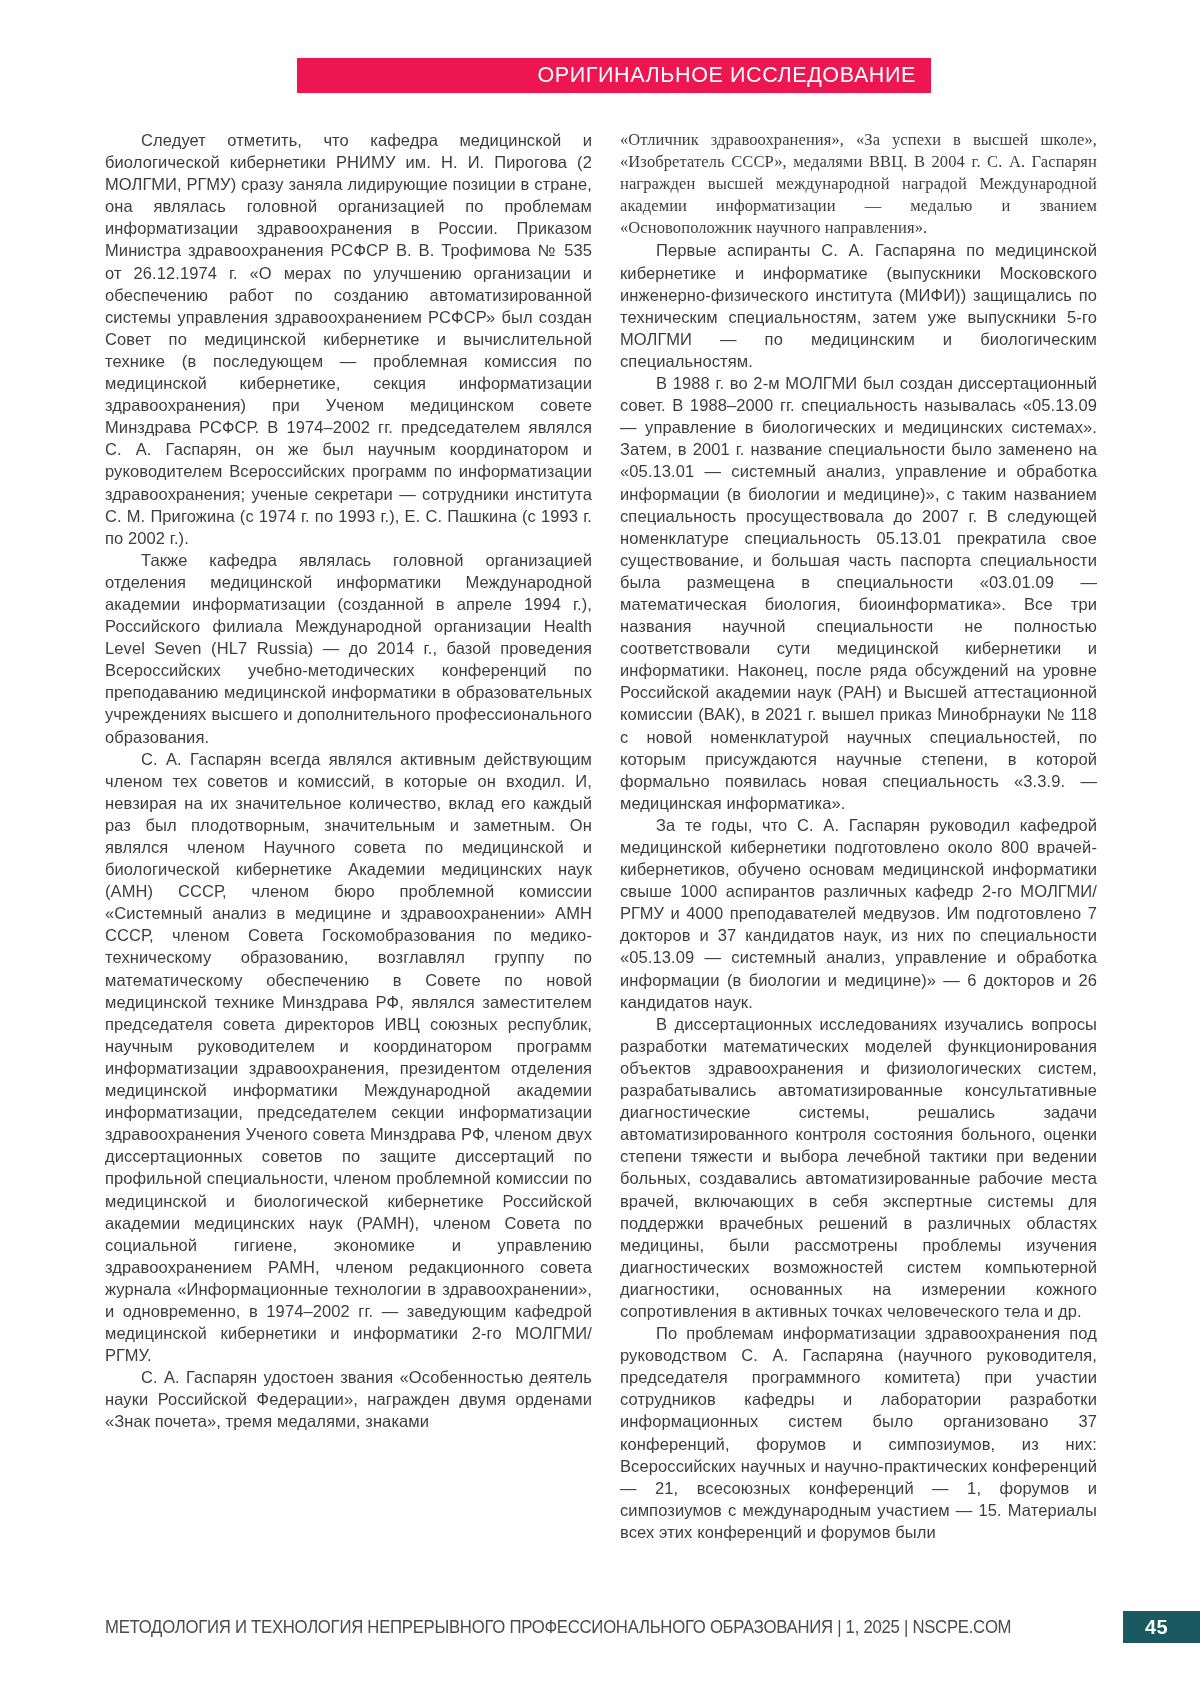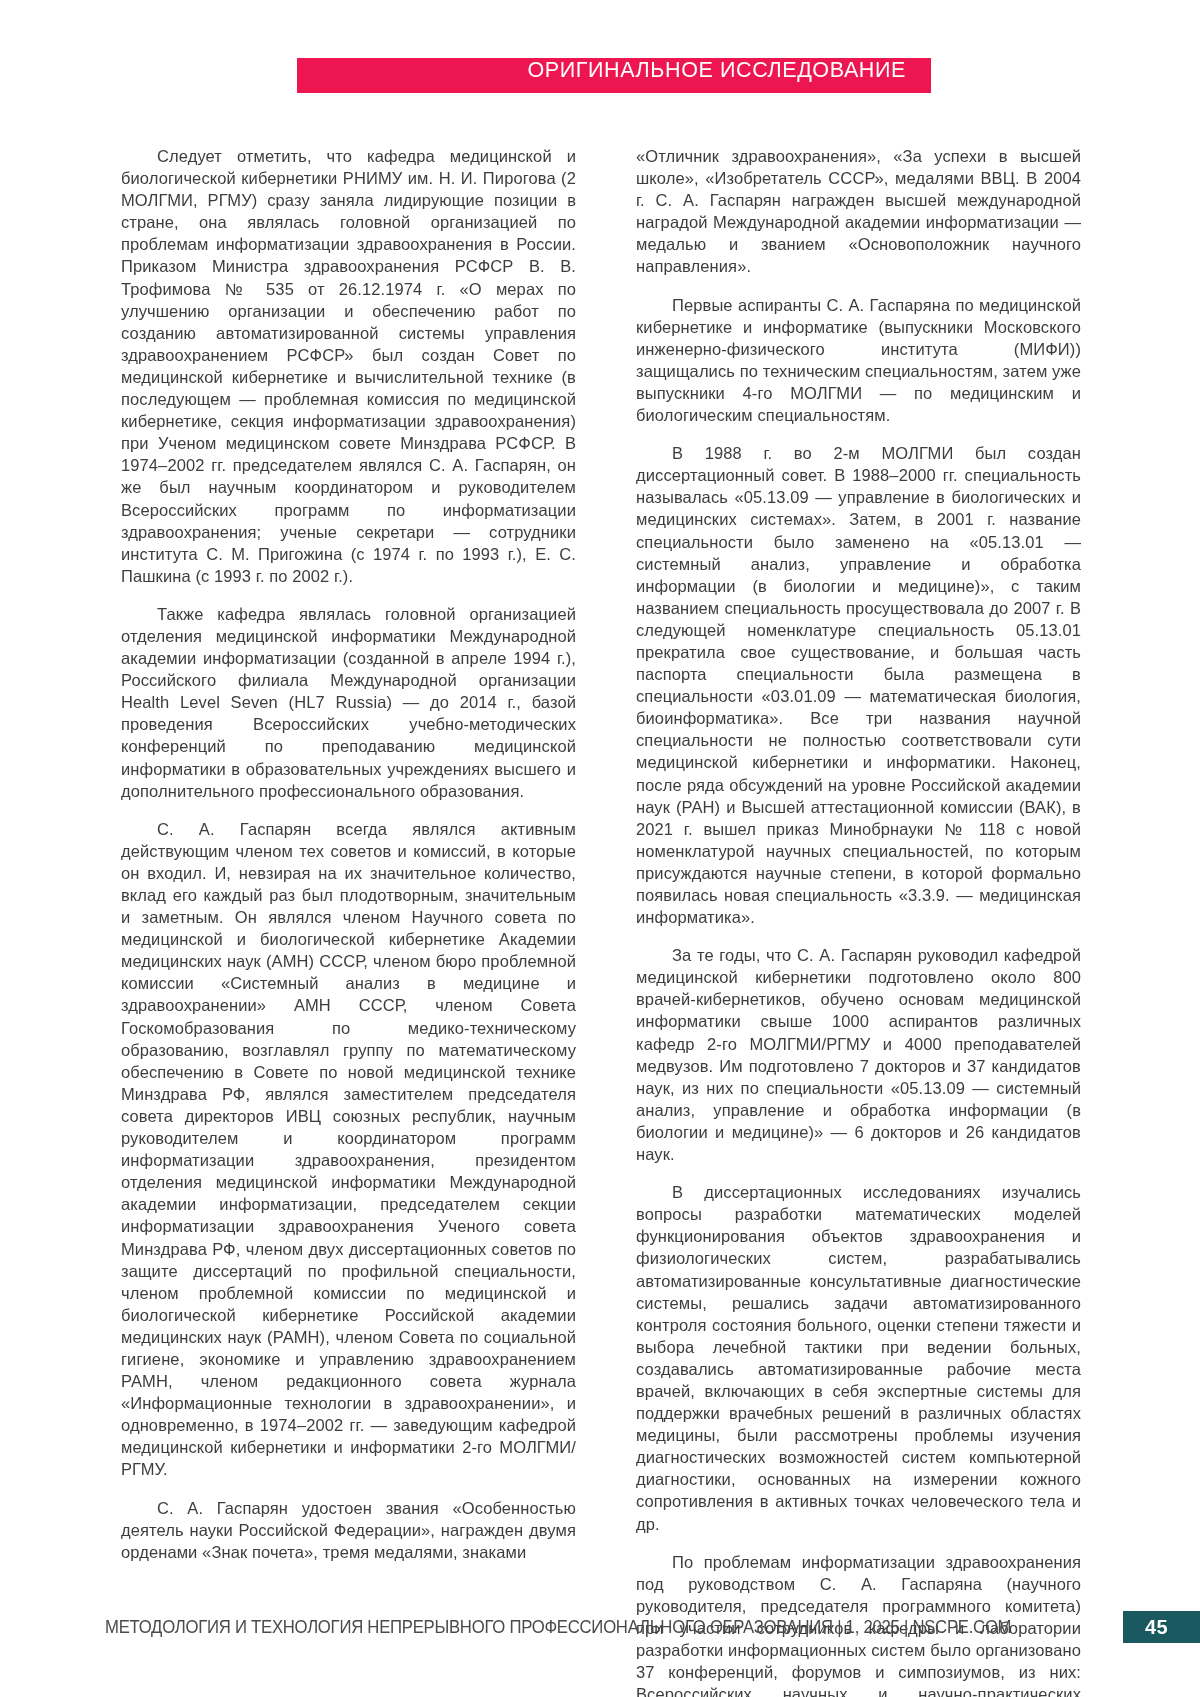--- a/index.html
+++ b/index.html
@@ -7,41 +7,41 @@
     position:relative;
     width:1200px;height:1697px;
     margin:0 auto;
     background:#ffffff;
     font-family:"Liberation Sans","DejaVu Sans",sans-serif;
     overflow:hidden;
   }
   .header-bar{
     position:absolute;left:297px;top:58px;width:634px;height:35px;
     background:#ED1651;
-    display:flex;justify-content:flex-end;
-    padding-right:25px;box-sizing:border-box;
+    display:flex;align-items:center;justify-content:flex-end;
+    padding-right:15px;box-sizing:border-box;
   }
   .header-bar .section-label{
     color:#ffffff;font-size:21.5px;letter-spacing:0.6px;font-weight:400;
     white-space:nowrap;
   }
   .columns{
     position:absolute;left:105px;top:129px;
     display:flex;gap:28px;
   }
   .col{
     text-align:justify;
     color:#3d3d3d;
     font-size:16.5px;line-height:22.1px;
     letter-spacing:0.1px;
   }
   .col.left{width:487px;}
   .col.right{width:477px;}
-  .col p{margin:16px;text-indent:36px;}
-  .col p.no-indent{text-indent:0;}
+  .col p{margin:0;text-indent:36px;}
+  .col p.no-indent{text-indent:0;font-family:Liberation Serif, serif;}
   .footer-line{
     position:absolute;left:105px;top:1616px;
     font-size:19px;color:#4a4a4a;
     white-space:nowrap;
     transform:scaleX(0.88);transform-origin:left center;
     letter-spacing:-0.3px;
   }
   .page-badge{
     position:absolute;left:1113px;top:1611px;width:99px;height:32px;
     background:#19595F;
@@ -63,21 +63,21 @@
 
   <div class="columns">
     <div class="col left">
         <p>Следует отметить, что кафедра медицинской и биологической кибернетики РНИМУ им. Н. И. Пирогова (2 МОЛГМИ, РГМУ) сразу заняла лидирующие позиции в стране, она являлась головной организацией по проблемам информатизации здравоохранения в России. Приказом Министра здравоохранения РСФСР В. В. Трофимова № 535 от 26.12.1974 г. «О мерах по улучшению организации и обеспечению работ по созданию автоматизированной системы управления здравоохранением РСФСР» был создан Совет по медицинской кибернетике и вычислительной технике (в последующем — проблемная комиссия по медицинской кибернетике, секция информатизации здравоохранения) при Ученом медицинском совете Минздрава РСФСР. В 1974–2002 гг. председателем являлся С. А. Гаспарян, он же был научным координатором и руководителем Всероссийских программ по информатизации здравоохранения; ученые секретари — сотрудники института С. М. Пригожина (с 1974 г. по 1993 г.), Е. С. Пашкина (с 1993 г. по 2002 г.).</p>
         <p>Также кафедра являлась головной организацией отделения медицинской информатики Международной академии информатизации (созданной в апреле 1994 г.), Российского филиала Международной организации Health Level Seven (HL7 Russia) — до 2014 г., базой проведения Всероссийских учебно-методических конференций по преподаванию медицинской информатики в образовательных учреждениях высшего и дополнительного профессионального образования.</p>
         <p>С. А. Гаспарян всегда являлся активным действующим членом тех советов и комиссий, в которые он входил. И, невзирая на их значительное количество, вклад его каждый раз был плодотворным, значительным и заметным. Он являлся членом Научного совета по медицинской и биологической кибернетике Академии медицинских наук (АМН) СССР, членом бюро проблемной комиссии «Системный анализ в медицине и здравоохранении» АМН СССР, членом Совета Госкомобразования по медико-техническому образованию, возглавлял группу по математическому обеспечению в Совете по новой медицинской технике Минздрава РФ, являлся заместителем председателя совета директоров ИВЦ союзных республик, научным руководителем и координатором программ информатизации здравоохранения, президентом отделения медицинской информатики Международной академии информатизации, председателем секции информатизации здравоохранения Ученого совета Минздрава РФ, членом двух диссертационных советов по защите диссертаций по профильной специальности, членом проблемной комиссии по медицинской и биологической кибернетике Российской академии медицинских наук (РАМН), членом Совета по социальной гигиене, экономике и управлению здравоохранением РАМН, членом редакционного совета журнала «Информационные технологии в здравоохранении», и одновременно, в 1974–2002 гг. — заведующим кафедрой медицинской кибернетики и информатики 2-го МОЛГМИ/ РГМУ.</p>
         <p>С. А. Гаспарян удостоен звания «Особенностью деятель науки Российской Федерации», награжден двумя орденами «Знак почета», тремя медалями, знаками</p>
       </div>
     <div class="col right">
         <p class="no-indent">«Отличник здравоохранения», «За успехи в высшей школе», «Изобретатель СССР», медалями ВВЦ. В 2004 г. С. А. Гаспарян награжден высшей международной наградой Международной академии информатизации — медалью и званием «Основоположник научного направления».</p>
-        <p>Первые аспиранты С. А. Гаспаряна по медицинской кибернетике и информатике (выпускники Московского инженерно-физического института (МИФИ)) защищались по техническим специальностям, затем уже выпускники 4-го МОЛГМИ — по медицинским и биологическим специальностям.</p>
+        <p>Первые аспиранты С. А. Гаспаряна по медицинской кибернетике и информатике (выпускники Московского инженерно-физического института (МИФИ)) защищались по техническим специальностям, затем уже выпускники 5-го МОЛГМИ — по медицинским и биологическим специальностям.</p>
         <p>В 1988 г. во 2-м МОЛГМИ был создан диссертационный совет. В 1988–2000 гг. специальность называлась «05.13.09 — управление в биологических и медицинских системах». Затем, в 2001 г. название специальности было заменено на «05.13.01 — системный анализ, управление и обработка информации (в биологии и медицине)», с таким названием специальность просуществовала до 2007 г. В следующей номенклатуре специальность 05.13.01 прекратила свое существование, и большая часть паспорта специальности была размещена в специальности «03.01.09 — математическая биология, биоинформатика». Все три названия научной специальности не полностью соответствовали сути медицинской кибернетики и информатики. Наконец, после ряда обсуждений на уровне Российской академии наук (РАН) и Высшей аттестационной комиссии (ВАК), в 2021 г. вышел приказ Минобрнауки № 118 с новой номенклатурой научных специальностей, по которым присуждаются научные степени, в которой формально появилась новая специальность «3.3.9. — медицинская информатика».</p>
         <p>За те годы, что С. А. Гаспарян руководил кафедрой медицинской кибернетики подготовлено около 800 врачей-кибернетиков, обучено основам медицинской информатики свыше 1000 аспирантов различных кафедр 2-го МОЛГМИ/РГМУ и 4000 преподавателей медвузов. Им подготовлено 7 докторов и 37 кандидатов наук, из них по специальности «05.13.09 — системный анализ, управление и обработка информации (в биологии и медицине)» — 6 докторов и 26 кандидатов наук.</p>
         <p>В диссертационных исследованиях изучались вопросы разработки математических моделей функционирования объектов здравоохранения и физиологических систем, разрабатывались автоматизированные консультативные диагностические системы, решались задачи автоматизированного контроля состояния больного, оценки степени тяжести и выбора лечебной тактики при ведении больных, создавались автоматизированные рабочие места врачей, включающих в себя экспертные системы для поддержки врачебных решений в различных областях медицины, были рассмотрены проблемы изучения диагностических возможностей систем компьютерной диагностики, основанных на измерении кожного сопротивления в активных точках человеческого тела и др.</p>
         <p>По проблемам информатизации здравоохранения под руководством С. А. Гаспаряна (научного руководителя, председателя программного комитета) при участии сотрудников кафедры и лаборатории разработки информационных систем было организовано 37 конференций, форумов и симпозиумов, из них: Всероссийских научных и научно-практических конференций — 21, всесоюзных конференций — 1, форумов и симпозиумов с международным участием — 15. Материалы всех этих конференций и форумов были</p>
       </div>
   </div>
 
   <div class="footer-line">МЕТОДОЛОГИЯ И ТЕХНОЛОГИЯ НЕПРЕРЫВНОГО ПРОФЕССИОНАЛЬНОГО ОБРАЗОВАНИЯ | 1, 2025 | NSCPE.COM</div>
 
   <div class="page-badge">

